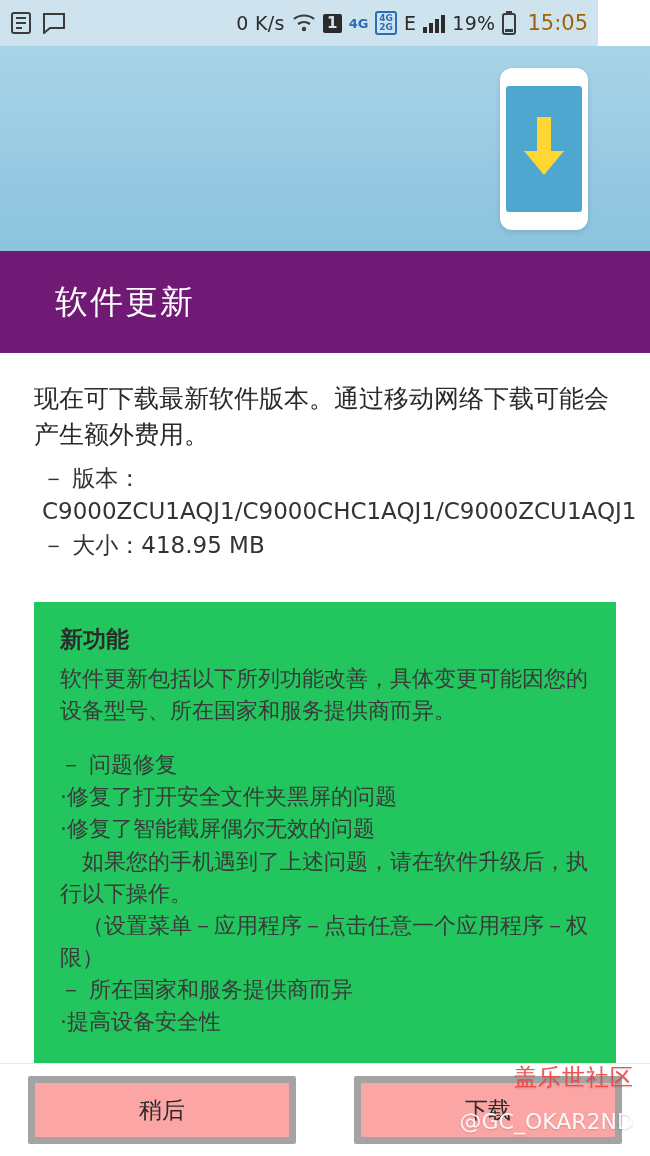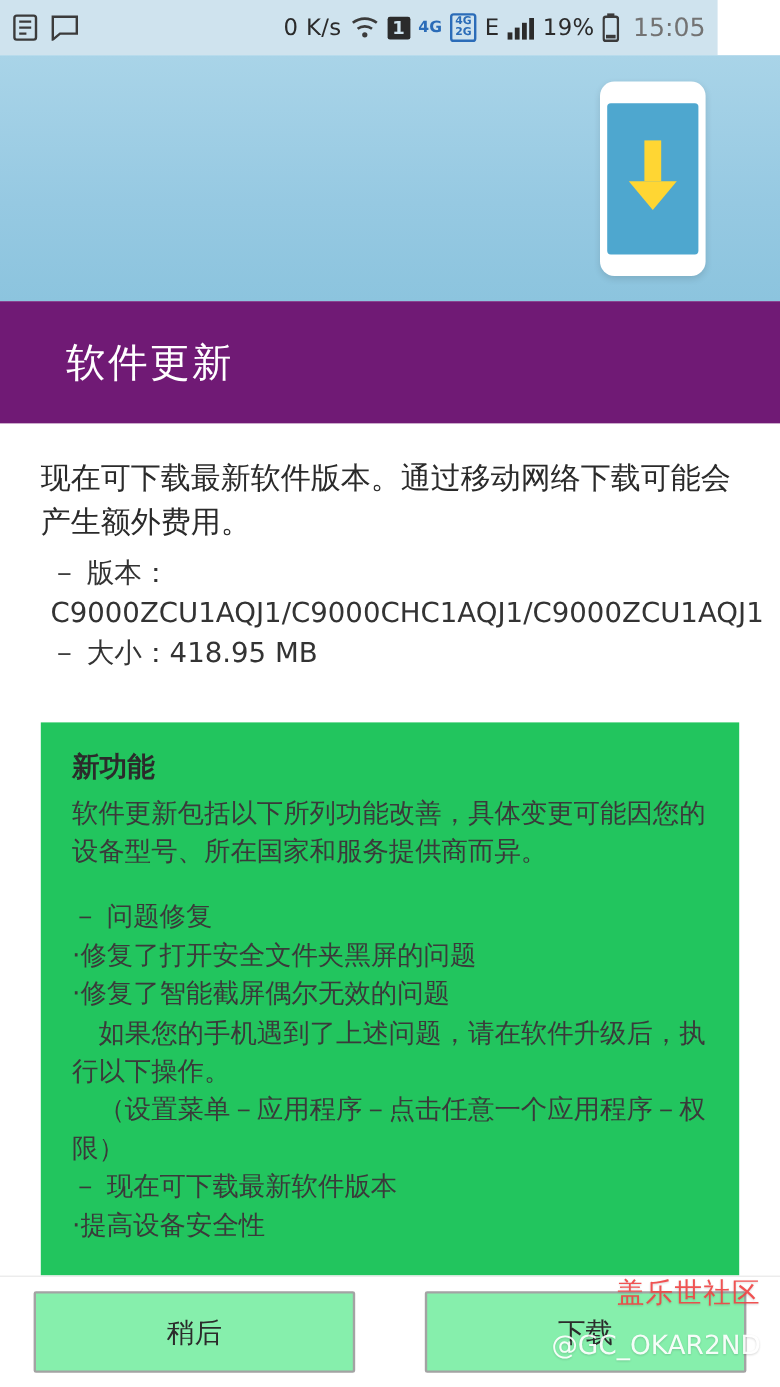--- a/index.html
+++ b/index.html
@@ -44,21 +44,21 @@
     justify-content: center;
     color: #3b3b3b;
   }
   .sb-text {
     font-size: 19px;
     color: #2b2b2b;
     letter-spacing: 0.3px;
   }
   .sb-time {
     font-size: 21px;
-    color: #737373;
+    color: #a16207;
     font-weight: 500;
     margin-left: 4px;
   }
   .badge-1 {
     background: #2b2b2b;
     color: #cfe3ee;
     font-size: 15px;
     width: 19px; height: 19px;
     display: inline-flex;
     align-items: center;
@@ -217,22 +217,22 @@
     display: flex;
     align-items: center;
     justify-content: space-between;
     box-sizing: border-box;
     padding: 0 28px;
     border-top: 1px solid #e8e8e8;
   }
   .btn {
     width: 268px;
     height: 68px;
-    border: 2px solid #a3a3a3;
-    background: #86efac;
+    border: 7px solid #a3a3a3;
+    background: #fca5a5;
     border-radius: 2px;
     display: flex;
     align-items: center;
     justify-content: center;
     font-size: 23px;
     color: #2b2b2b;
     cursor: pointer;
     box-sizing: border-box;
   }
 
@@ -336,21 +336,21 @@
 
   <div class="panel">
     <h3>新功能</h3>
     <p>软件更新包括以下所列功能改善，具体变更可能因您的设备型号、所在国家和服务提供商而异。</p>
     <div class="gap"></div>
     <p>－ 问题修复</p>
     <p>·修复了打开安全文件夹黑屏的问题</p>
     <p>·修复了智能截屏偶尔无效的问题</p>
     <p>　如果您的手机遇到了上述问题，请在软件升级后，执行以下操作。</p>
     <p>　（设置菜单－应用程序－点击任意一个应用程序－权限）</p>
-    <p>－ 现在可下载最新软件版本</p>
+    <p>－ 所在国家和服务提供商而异</p>
     <p>·提高设备安全性</p>
     <div class="gap"></div>
     <p>为了更好的使用您的设备，请使您的设备保持最新软件版本，并定期检查软件更新。</p>
   </div>
 </div>
 
 <div class="btnbar">
   <div class="btn">稍后</div>
   <div class="btn">下载</div>
 </div>

